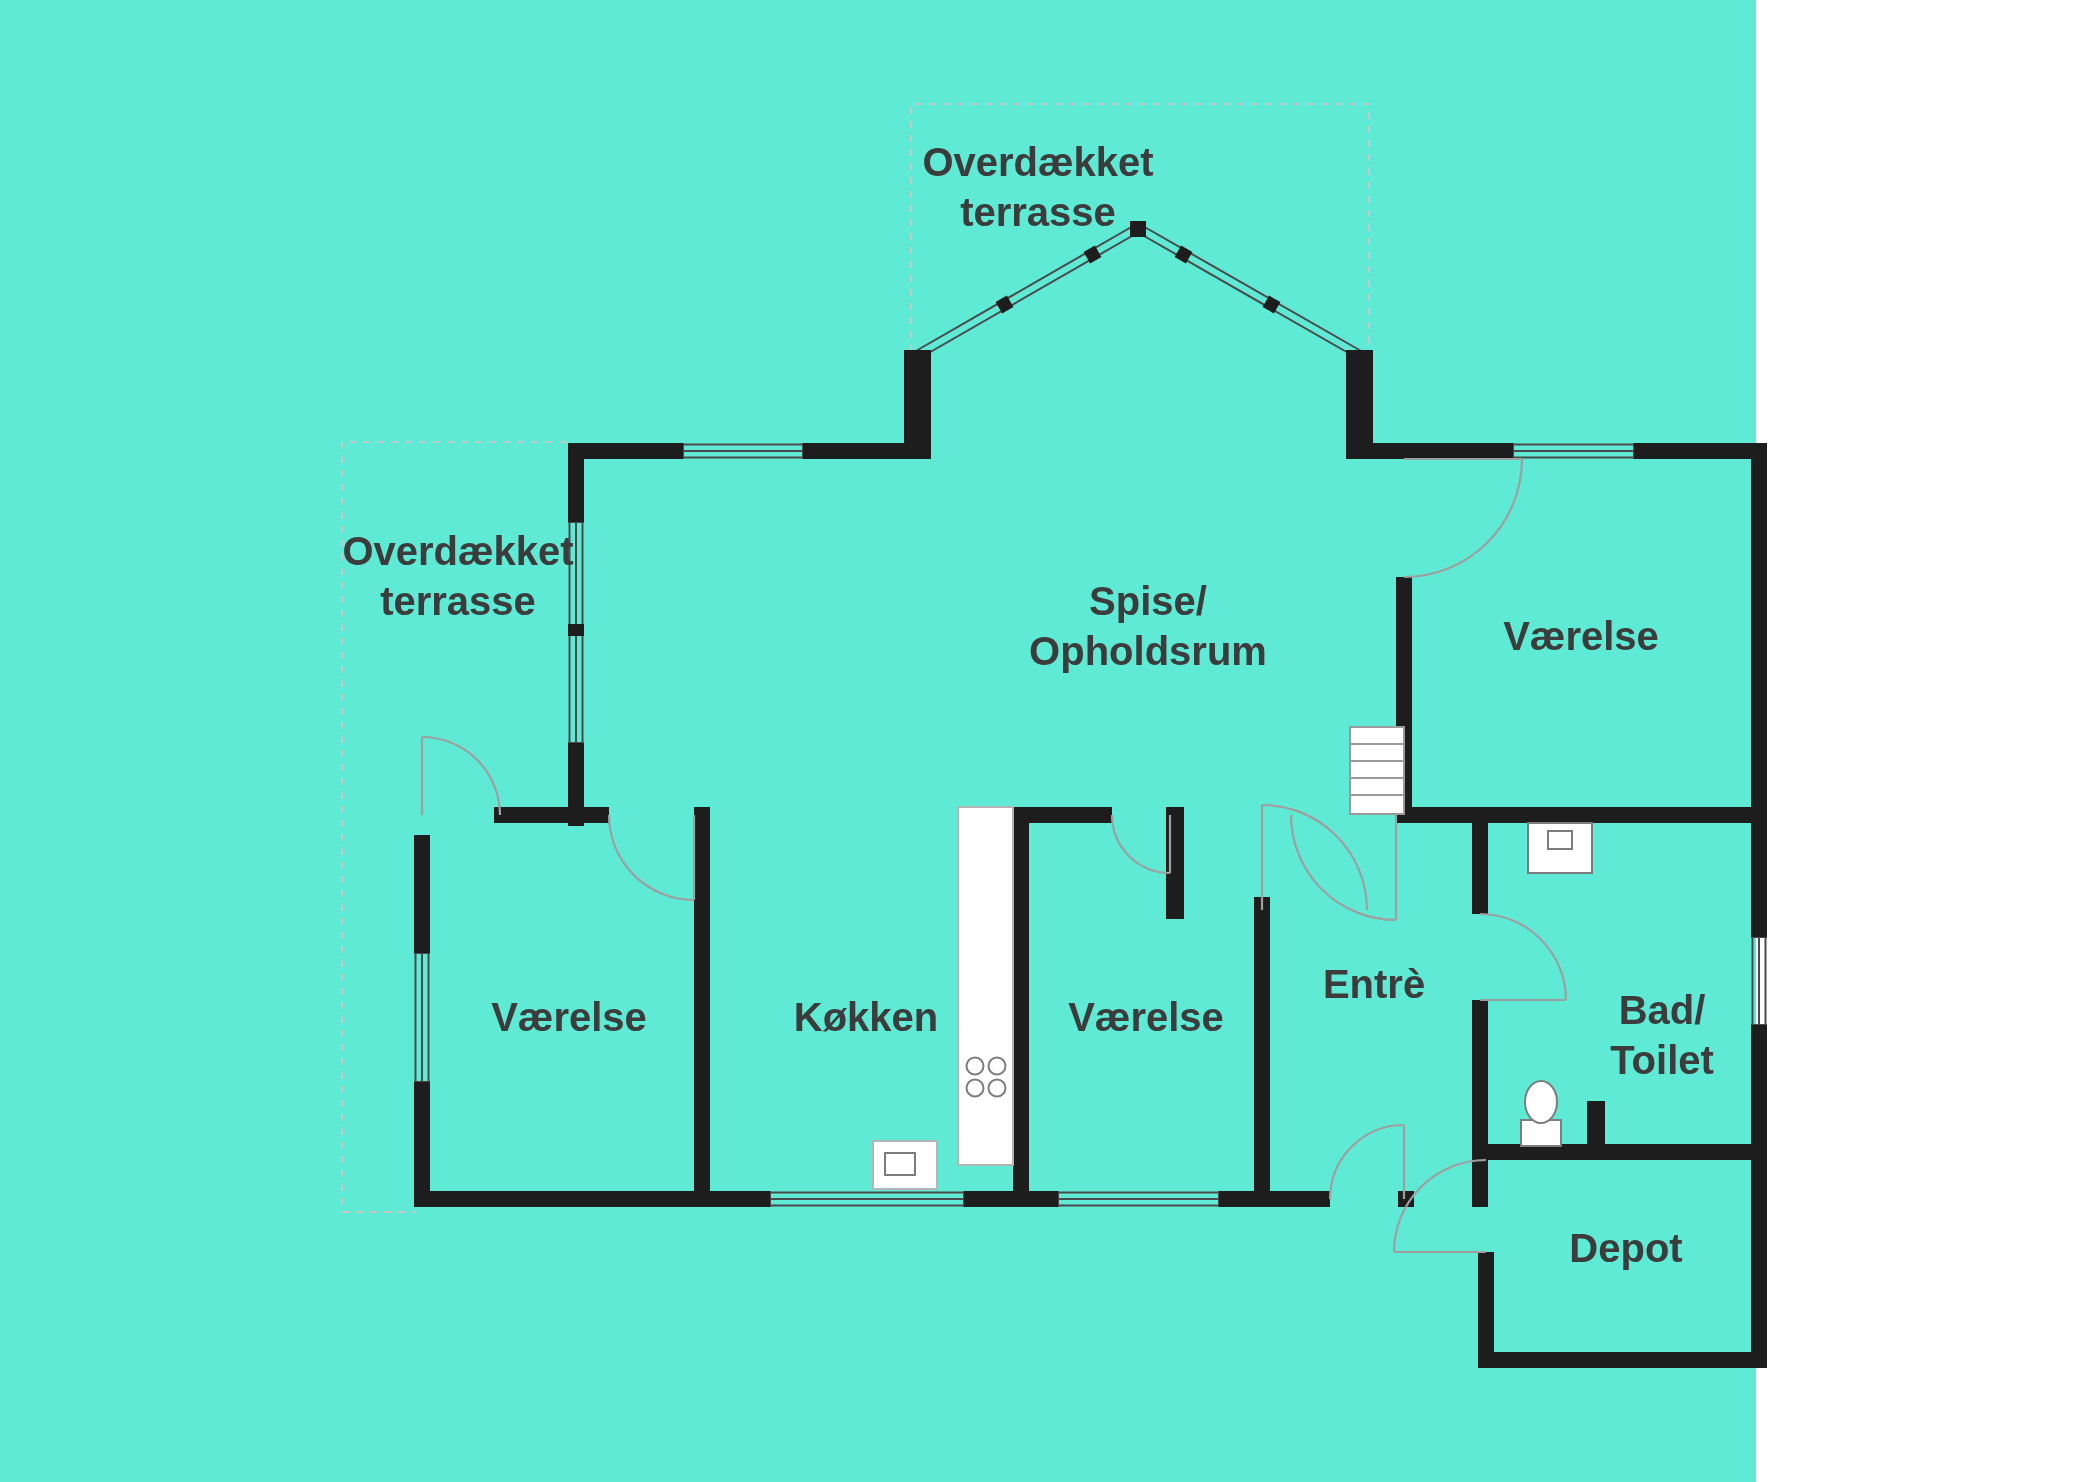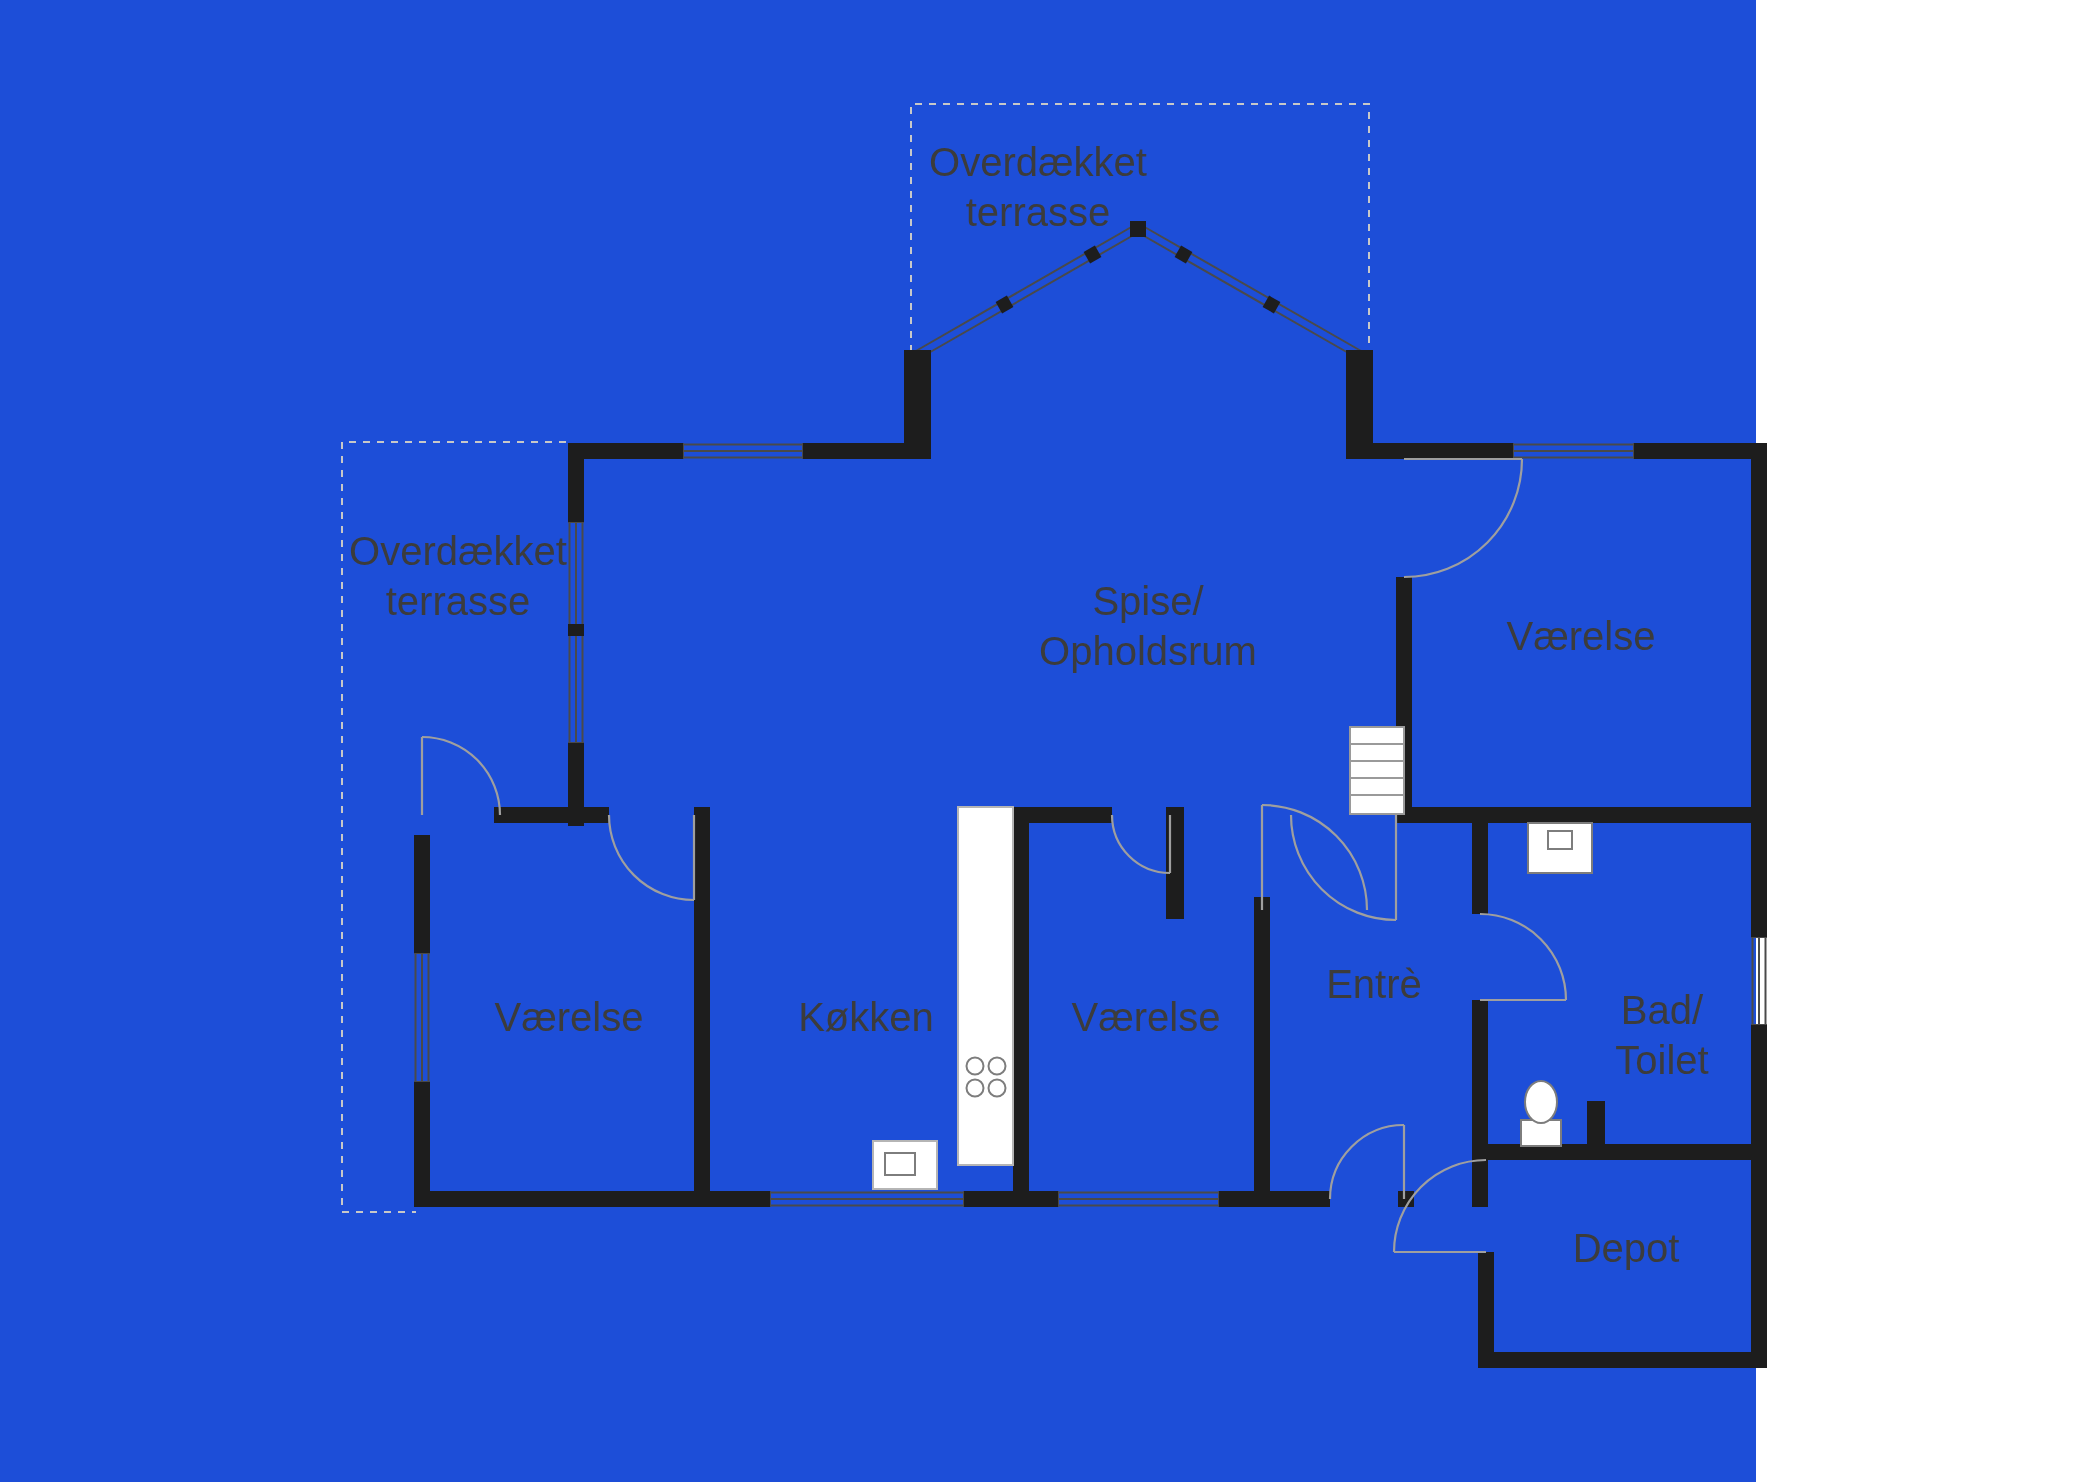--- a/index.html
+++ b/index.html
@@ -1,20 +1,21 @@
 <!DOCTYPE html>
 <html><head>
 <meta charset="utf-8">
 <style>
   html,body{margin:0;padding:0;background:#ffffff;}
   .stage{
     position:relative;
     width:1756px;height:1482px;
-    background:#1d4ed8;
+    background:#5eead4;
     font-family:"Liberation Sans", sans-serif;
+    font-weight:bold;
   }
   svg{display:block;}
   text{
     font-family:"Liberation Sans", sans-serif;
     font-size:40px;
     fill:#3c3c3c;
   }
   .wall{fill:#1d1d1d;stroke:none;}
   .winline{stroke:#4a4a4a;stroke-width:2;fill:none;}
   .wincap{stroke:#4a4a4a;stroke-width:2;fill:none;}

